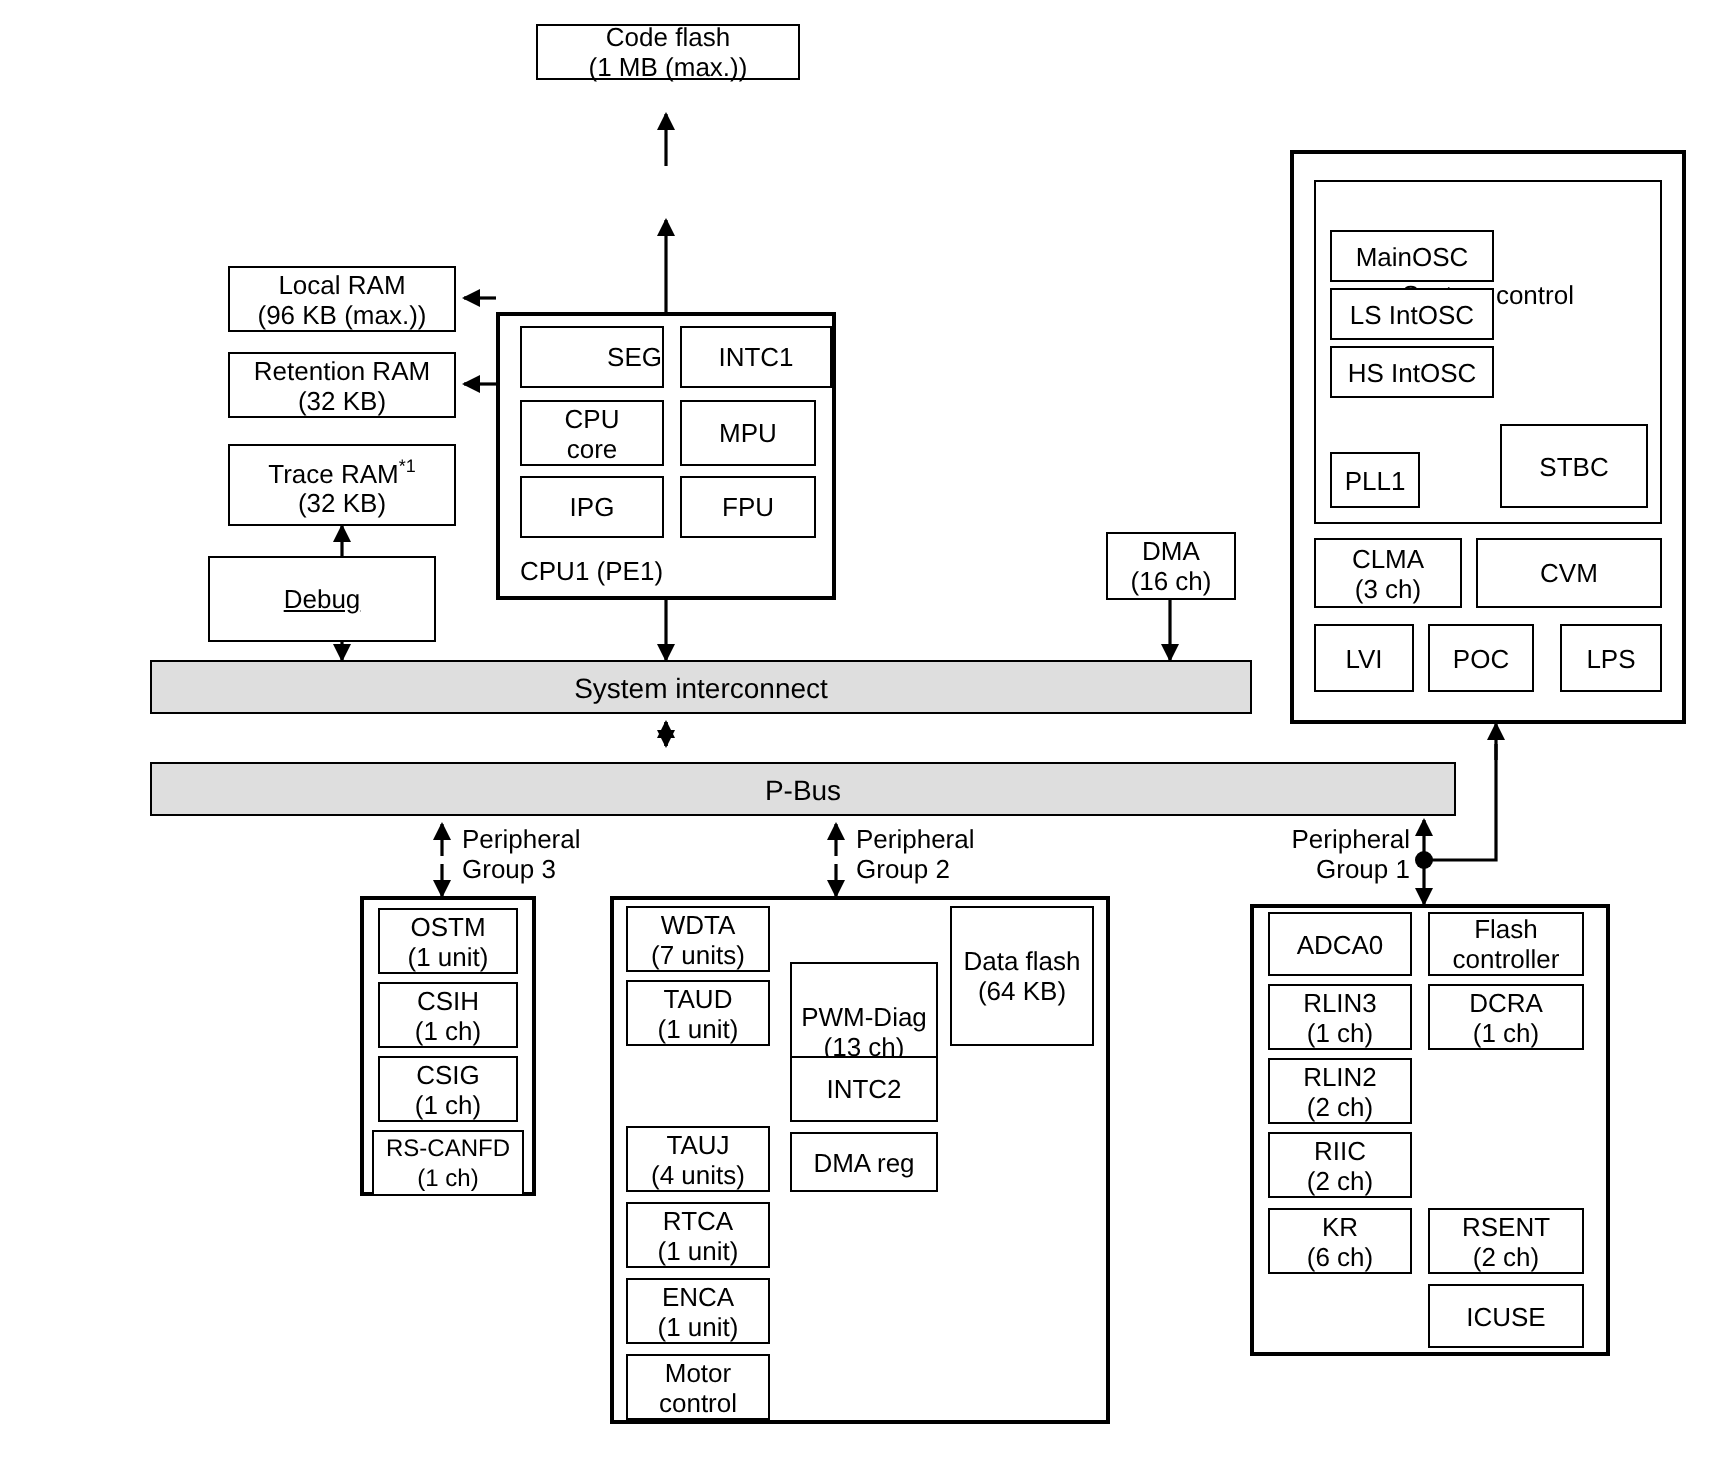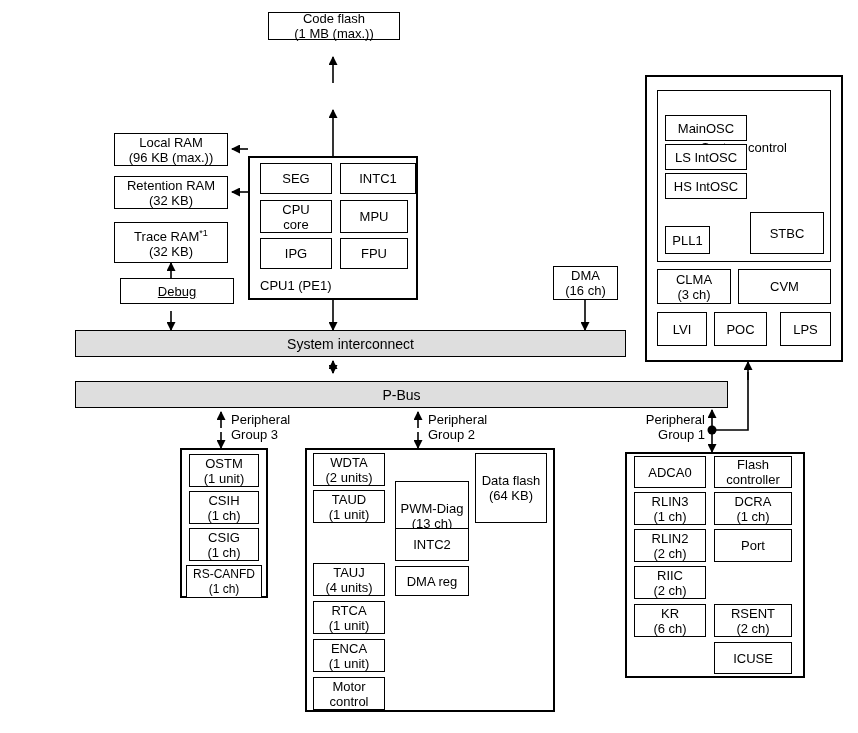--- a/index.html
+++ b/index.html
@@ -140,26 +140,26 @@
     <span class="l2">(96 KB (max.))</span>
   </div>
   <div class="node" style="left:114px; top:176px; width:114px; height:33px;">
     <span class="l1">Retention RAM</span>
     <span class="l2">(32 KB)</span>
   </div>
   <div class="node" style="left:114px; top:222px; width:114px; height:41px;">
     <span class="l1"><span>Trace RAM</span><sup>*1</sup></span>
     <span class="l2">(32 KB)</span>
   </div>
-  <div class="node" style="left:120px; top:278px; width:114px; height:26px;text-decoration:underline;">
+  <div class="node" style="left:104px; top:278px; width:114px; height:43px;text-decoration:underline;">
     <span class="l1">Debug</span>
   </div>
 
   <div class="group-box" style="left:248px; top:156px; width:170px; height:144px;"></div>
-  <div class="node" style="left:260px; top:163px; width:72px; height:31px;">
+  <div class="node" style="left:260px; top:163px; width:72px; height:31px;align-items:flex-end;">
     <span class="l1">SEG</span>
   </div>
   <div class="node" style="left:340px; top:163px; width:76px; height:31px;">
     <span class="l1">INTC1</span>
   </div>
   <div class="node" style="left:260px; top:200px; width:72px; height:33px;text-align:right;">
     <span class="l1">CPU</span>
     <span class="l2">core</span>
   </div>
   <div class="node" style="left:340px; top:200px; width:68px; height:33px;">
@@ -247,21 +247,21 @@
     <span class="l2">(1 ch)</span>
   </div>
   <div class="node" style="left:186px; top:565px; width:76px; height:33px; font-size:12px;">
     <span class="l1">RS-CANFD</span>
     <span class="l2">(1 ch)</span>
   </div>
 
   <div class="group-box" style="left:305px; top:448px; width:250px; height:264px;"></div>
   <div class="node" style="left:313px; top:453px; width:72px; height:33px;">
     <span class="l1">WDTA</span>
-    <span class="l2">(2 units)</span>
+    <span class="l2">(7 units)</span>
   </div>
   <div class="node" style="left:313px; top:490px; width:72px; height:33px;">
     <span class="l1">TAUD</span>
     <span class="l2">(1 unit)</span>
   </div>
   <div class="node" style="left:395px; top:453px; width:74px; height:70px;margin-top:28px;">
     <span class="l1">PWM-Diag</span>
     <span class="l2">(13 ch)</span>
   </div>
   <div class="node" style="left:475px; top:453px; width:72px; height:70px;">
@@ -304,23 +304,20 @@
     <span class="l2">(1 ch)</span>
   </div>
   <div class="node" style="left:714px; top:492px; width:78px; height:33px;">
     <span class="l1">DCRA</span>
     <span class="l2">(1 ch)</span>
   </div>
   <div class="node" style="left:634px; top:529px; width:72px; height:33px;">
     <span class="l1">RLIN2</span>
     <span class="l2">(2 ch)</span>
   </div>
-  <div class="node" style="left:714px; top:529px; width:78px; height:33px;">
-    <span class="l1">Port</span>
-  </div>
   <div class="node" style="left:634px; top:566px; width:72px; height:33px;">
     <span class="l1">RIIC</span>
     <span class="l2">(2 ch)</span>
   </div>
   <div class="node" style="left:634px; top:604px; width:72px; height:33px;">
     <span class="l1">KR</span>
     <span class="l2">(6 ch)</span>
   </div>
   <div class="node" style="left:714px; top:604px; width:78px; height:33px;">
     <span class="l1">RSENT</span>

